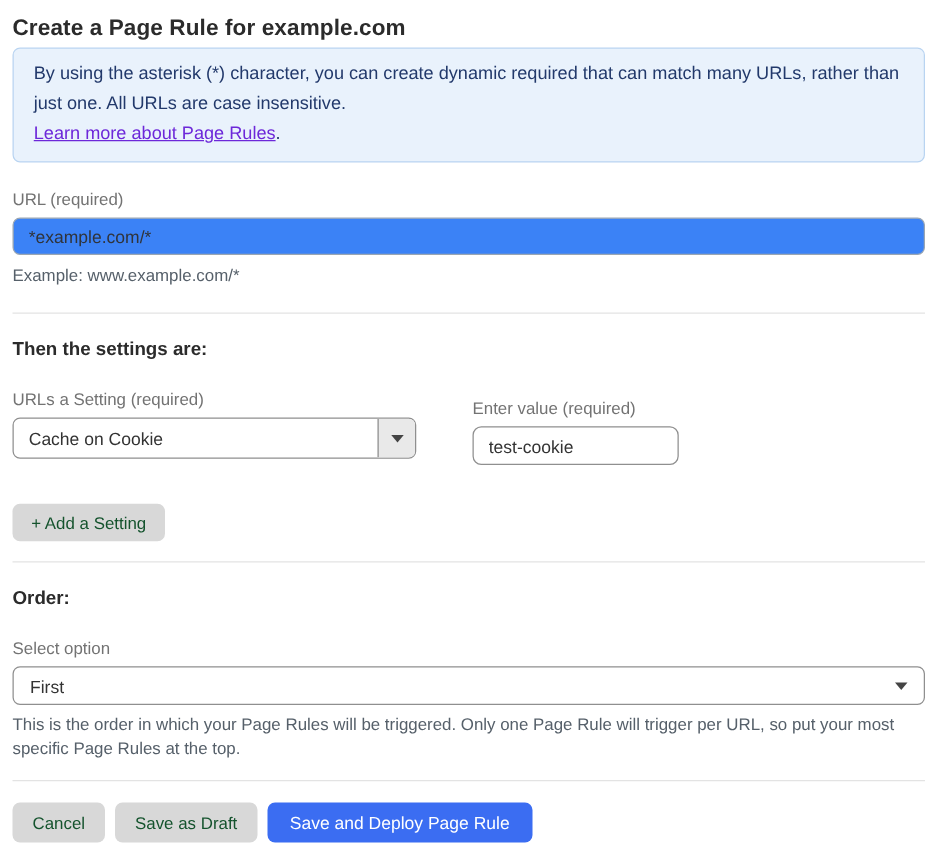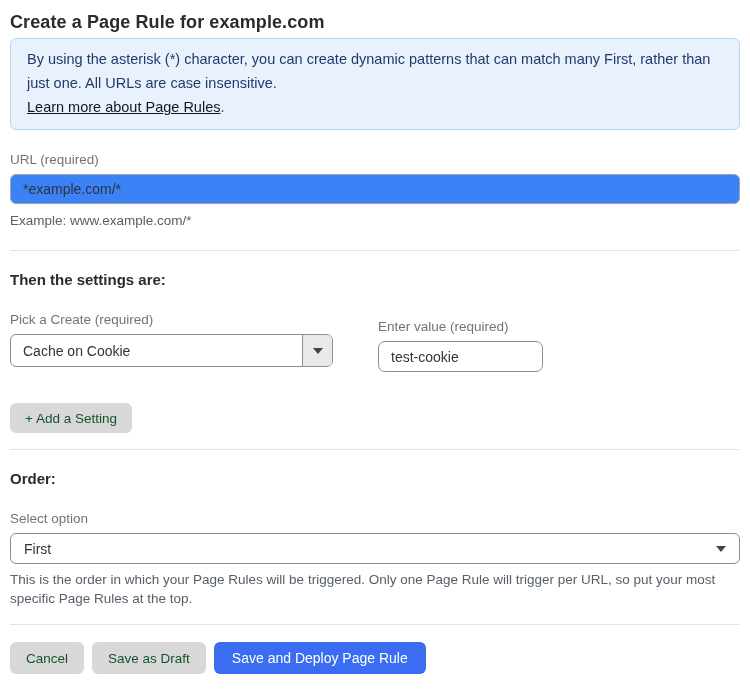--- a/index.html
+++ b/index.html
@@ -27,21 +27,21 @@
     border: 1px solid #b9d4f1;
     border-radius: 6px;
     padding: 8px 16px 10px 16px;
     color: #22396b;
     font-size: 14.5px;
     line-height: 24px;
     margin-bottom: 22px;
   }
   .info-heading { font-weight: bold; }
   .info-link {
-    color: #0f172a;
+    color: #6d28d9;
     text-decoration: underline;
     cursor: pointer;
   }
 
   .field-label {
     display: block;
     font-size: 13.5px;
     color: #737373;
     margin-bottom: 7px;
   }
@@ -180,37 +180,37 @@
   }
 </style>
 </head>
 <body>
 
 <div class="page">
 
   <h1 class="page-title">Create a Page Rule for example.com</h1>
 
   <div class="info-box">
-    <span class="info-body">By using the asterisk (*) character, you can create dynamic patterns that can match many First, rather than just one. All URLs are case insensitive.</span>
+    <span class="info-body">By using the asterisk (*) character, you can create dynamic required that can match many URLs, rather than just one. All URLs are case insensitive.</span>
     <div class="info-link-line">
       <a class="info-link">Learn more about Page Rules</a><span>.</span>
     </div>
   </div>
 
   <label class="field-label">URL (required)</label>
   <input class="url-input" type="text" value="*example.com/*" style="">
   <div class="hint">Example: www.example.com/*</div>
 
   <hr class="divider">
 
   <div class="section-heading">Then the settings are:</div>
 
   <div class="settings-row">
     <div class="setting-col">
-      <label class="field-label">Pick a Create (required)</label>
+      <label class="field-label">URLs a Setting (required)</label>
       <div class="custom-select">
         <span class="select-value">Cache on Cookie</span>
         <span class="select-arrow-btn">
           <span class="tri"></span>
         </span>
       </div>
     </div>
     <div class="value-col">
       <label class="field-label">Enter value (required)</label>
       <input class="value-input" type="text" value="test-cookie" style="">

